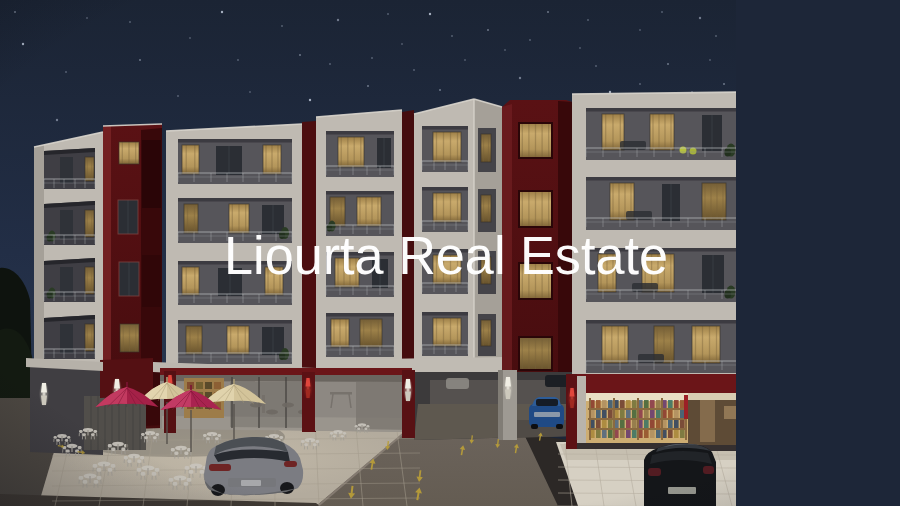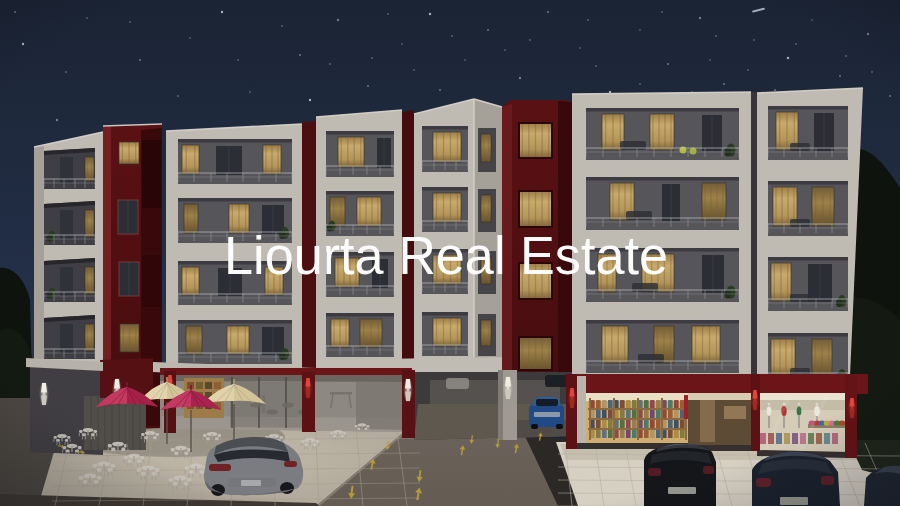--- a/index.html
+++ b/index.html
@@ -1,15 +1,15 @@
 <!DOCTYPE html>
 <html><head><meta charset="utf-8">
 <style>
 html,body{margin:0;padding:0;background:#1d2638;}
-#scene{width:900px;height:506px;overflow:hidden;text-align:right;}
+#scene{width:736px;height:506px;overflow:hidden;text-align:right;}
 </style></head>
 <body>
 <div id="scene"><svg xmlns="http://www.w3.org/2000/svg" width="900" height="506" viewBox="0 0 900 506">
 <defs>
 <linearGradient id="sky" x1="0" y1="0" x2="0" y2="1">
  <stop offset="0" stop-color="#1b2434"></stop>
  <stop offset="0.6" stop-color="#222e46"></stop>
  <stop offset="1" stop-color="#293850"></stop>
 </linearGradient>
 <linearGradient id="litwin" x1="0" y1="0" x2="0" y2="1">

